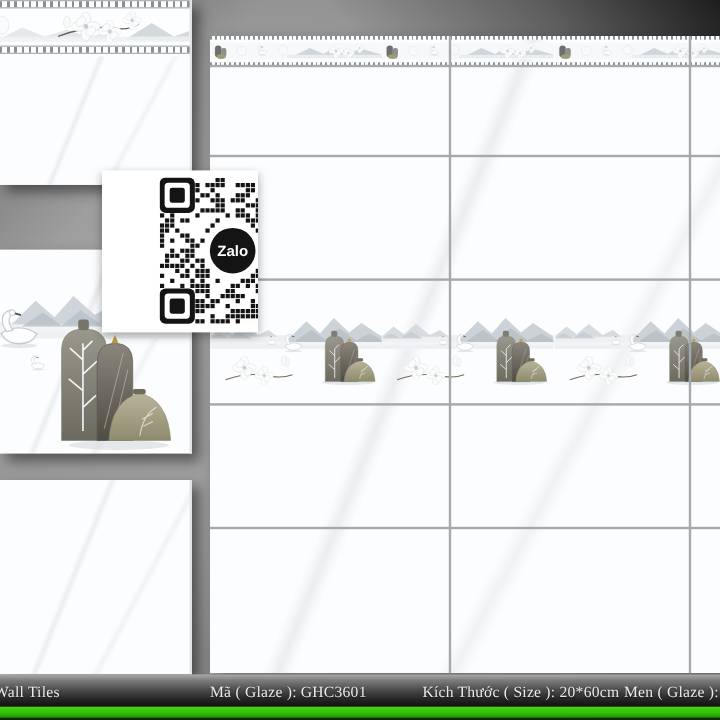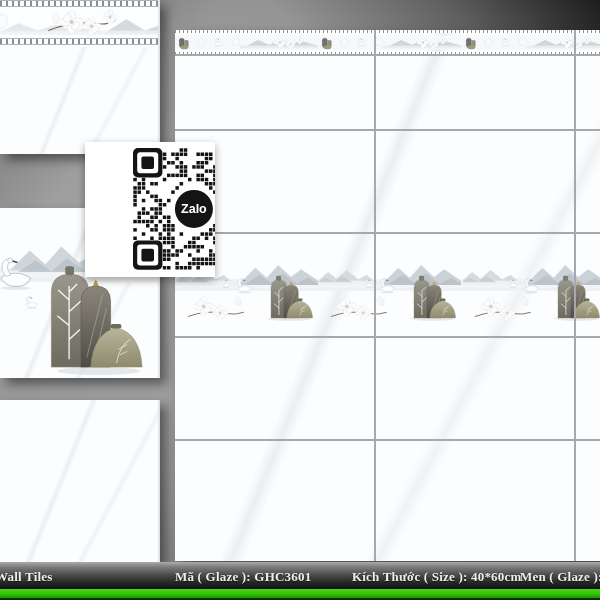--- a/index.html
+++ b/index.html
@@ -38,21 +38,20 @@
   #muralRow{position:absolute;left:0;top:203px;width:100%;height:104px;display:flex;overflow:hidden;}
   .gline{position:absolute;background:#a4a9ad;z-index:4;}
   .gline.v{top:0;bottom:0;width:2px;}
   .gline.h{left:0;right:0;height:2px;}
   
   #qrPatch{position:absolute;left:85px;top:142px;width:130px;height:135px;background:#fff;z-index:6;box-shadow:0 3px 8px rgba(0,0,0,.35);display:flex;align-items:center;justify-content:center;padding-left:48px;}
   
   #footerBar{
     position:absolute;left:0;top:562px;width:600px;height:27px;z-index:7;
     background:linear-gradient(180deg,#ababab 0%,#7d7d7d 18%,#4b4b4b 48%,#242424 78%,#101010 100%);
-    font-weight:bold;
   }
   #footerBar span{
     position:absolute;top:0;height:27px;line-height:29px;white-space:nowrap;
     color:#ededed;font-size:13px;text-shadow:0 1px 1px rgba(0,0,0,.6);letter-spacing:.2px;
   }
   #ft0{left:-5px;} #ft1{left:175px;} #ft2{left:352px;} #ft3{left:520px;}
   #greenStripe{position:absolute;left:0;top:589px;width:600px;height:9px;z-index:7;
     background:linear-gradient(180deg, #49d613 0%, var(--accent,#2fc208) 55%, #1f9202 100%);}
   #darkBottom{position:absolute;left:0;top:598px;width:600px;height:2px;background:#0a2b03;z-index:7;}
   #defs-svg{position:absolute;width:0;height:0;overflow:hidden;}
@@ -526,18 +525,18 @@
         <rect x="96.60000000000001" y="96.60000000000001" width="4.2" height="4.2" fill="#141414"></rect>
         <circle cx="60.900000000000006" cy="60.900000000000006" r="24" fill="#fff"></circle>
         <circle cx="60.900000000000006" cy="60.900000000000006" r="19" fill="#141414"></circle>
         <text x="60.900000000000006" y="61.400000000000006" text-anchor="middle" dominant-baseline="central" fill="#ffffff" font-family="&quot;Liberation Sans&quot;, sans-serif" font-size="12.5" font-weight="bold">Zalo</text>
       </svg>
   </div>
 
   <div id="footerBar">
     <span id="ft0">Wall Tiles</span>
     <span id="ft1">Mã ( Glaze ): GHC3601</span>
-    <span id="ft2">Kích Thước ( Size ): 40*60cm</span>
+    <span id="ft2">Kích Thước ( Size ): 20*60cm</span>
     <span id="ft3">Men ( Glaze ): G</span>
   </div>
   <div id="greenStripe"></div>
   <div id="darkBottom"></div>
 </div>
 
 </body></html>

